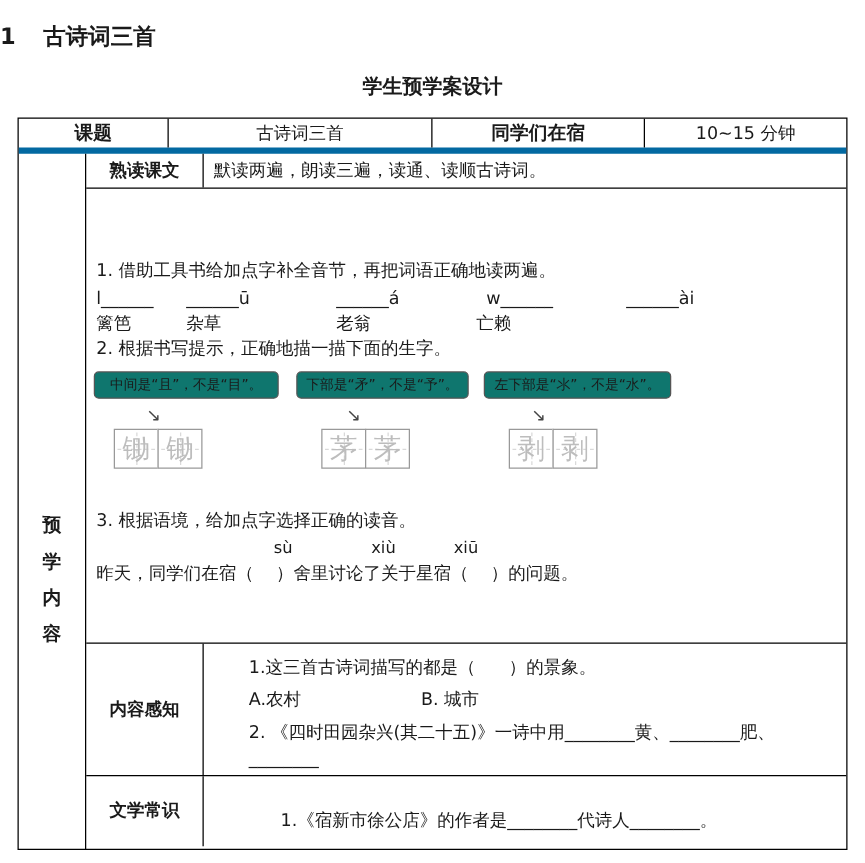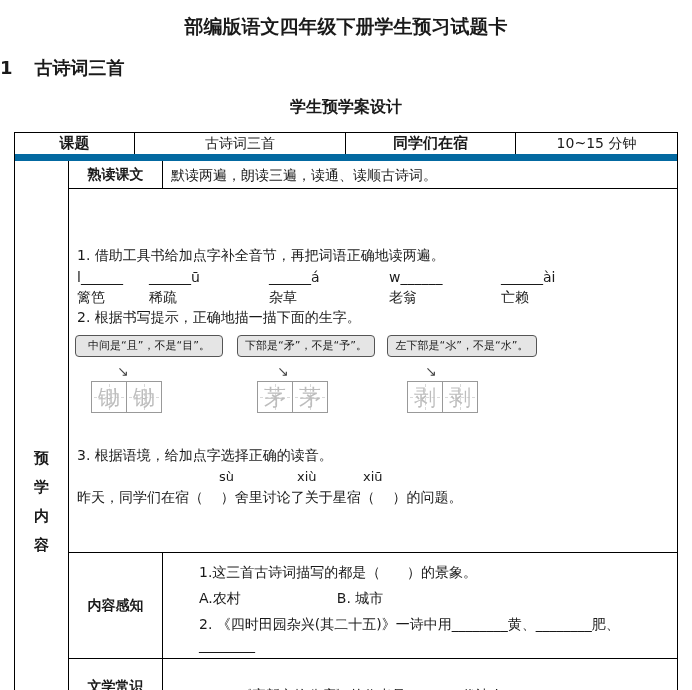--- a/index.html
+++ b/index.html
@@ -16,21 +16,21 @@
   .title  { margin-top: 14px; text-align: center; font-size: 19px; font-weight: bold; line-height: 24px; }
   .lesson { margin-top: 18px; font-size: 18px; font-weight: bold; line-height: 24px; }
   .lesson .num { margin-right: 22px; }
   .subtitle { margin-top: 16px; text-align: center; font-size: 16px; font-weight: bold; line-height: 22px; }
 
   .table {
     margin: 14px 14px 0 14px;
     border: 1px solid #000;
     height: 586px;
   }
-  .header-row { display: flex; height: 28px; border-bottom: 7px solid #0369a1; }
+  .header-row { display: flex; height: 28px; border-bottom: 5px solid #0369a1; }
   .hc { display: flex; align-items: center; justify-content: center; font-size: 14px; border-right: 1px solid #000; }
   .hc:last-child { border-right: none; }
   .hc.c1 { width: 120px; font-weight: bold; font-size: 15px; }
   .hc.c2 { width: 211px; }
   .hc.c3 { width: 170px; font-weight: bold; font-size: 15px; }
   .hc.c4 { flex: 1; }
 
   .body { display: flex; height: 557px; }
   .side-col {
     width: 54px; border-right: 1px solid #000; flex-shrink: 0;
@@ -63,21 +63,21 @@
   .t1 { left: 8px; top: 56px; }
   .pinyin-row, .words-row { position: absolute; left: 8px; display: flex; }
   .pinyin-row { top: 78px; }
   .words-row { top: 98px; }
   .pcol0 { width: 72px; } .pcol1 { width: 120px; } .pcol2 { width: 120px; } .pcol3 { width: 112px; }
   .t2 { left: 8px; top: 118px; }
   .callout {
     position: absolute; top: 146px; height: 22px;
     border: 1px solid #555; border-radius: 4px;
     font-size: 11px; line-height: 19px; text-align: center;
-    padding: 0 2px; background: #e5e5e5; white-space: nowrap; overflow: hidden;
+    padding: 0 2px; background: #0f766e; white-space: nowrap; overflow: hidden;
   }
   .co1 { left: 6px;  width: 148px; }
   .co2 { left: 168px; width: 138px; }
   .co3 { left: 318px; width: 150px; }
   .arrow { position: absolute; top: 172px; font-size: 14px; color: #444; }
   .ar1 { left: 48px; } .ar2 { left: 208px; } .ar3 { left: 356px; }
   .grid { position: absolute; top: 192px; display: flex; }
   .g1 { left: 22px; } .g2 { left: 188px; } .g3 { left: 338px; }
   .gcell {
     position: relative; width: 36px; height: 32px;
@@ -93,21 +93,20 @@
   .t3 { left: 8px; top: 256px; }
   .reading { position: absolute; top: 278px; font-size: 13px; }
   .rd1 { left: 150px; } .rd2 { left: 228px; } .rd3 { left: 294px; }
   .sentence { left: 8px; top: 298px; }
 </style>
 </head>
 <body>
 
 <div class="page">
 
-  <div class="title">部编版语文四年级下册学生预习试题卡</div>
 
   <div class="lesson">
     <span class="num">1</span><span>古诗词三首</span>
   </div>
 
   <div class="subtitle">学生预学案设计</div>
 
   <div class="table">
 
     <div class="header-row">
@@ -143,21 +142,20 @@
             <div class="pinyin-row">
               <span class="pcol0">l______</span>
               <span class="pcol1">______ū</span>
               <span class="pcol2">______á</span>
               <span class="pcol3">w______</span>
               <span>______ài</span>
             </div>
 
             <div class="words-row">
               <span class="pcol0">篱笆</span>
-              <span class="pcol1">稀疏</span>
               <span class="pcol2">杂草</span>
               <span class="pcol3">老翁</span>
               <span>亡赖</span>
             </div>
 
             <div class="abs t2">2. 根据书写提示，正确地描一描下面的生字。</div>
 
             <div class="callout co1">中间是“且”，不是“目”。</div>
             <div class="callout co2">下部是“矛”，不是“予”。</div>
             <div class="callout co3">左下部是“氺”，不是“水”。</div>

